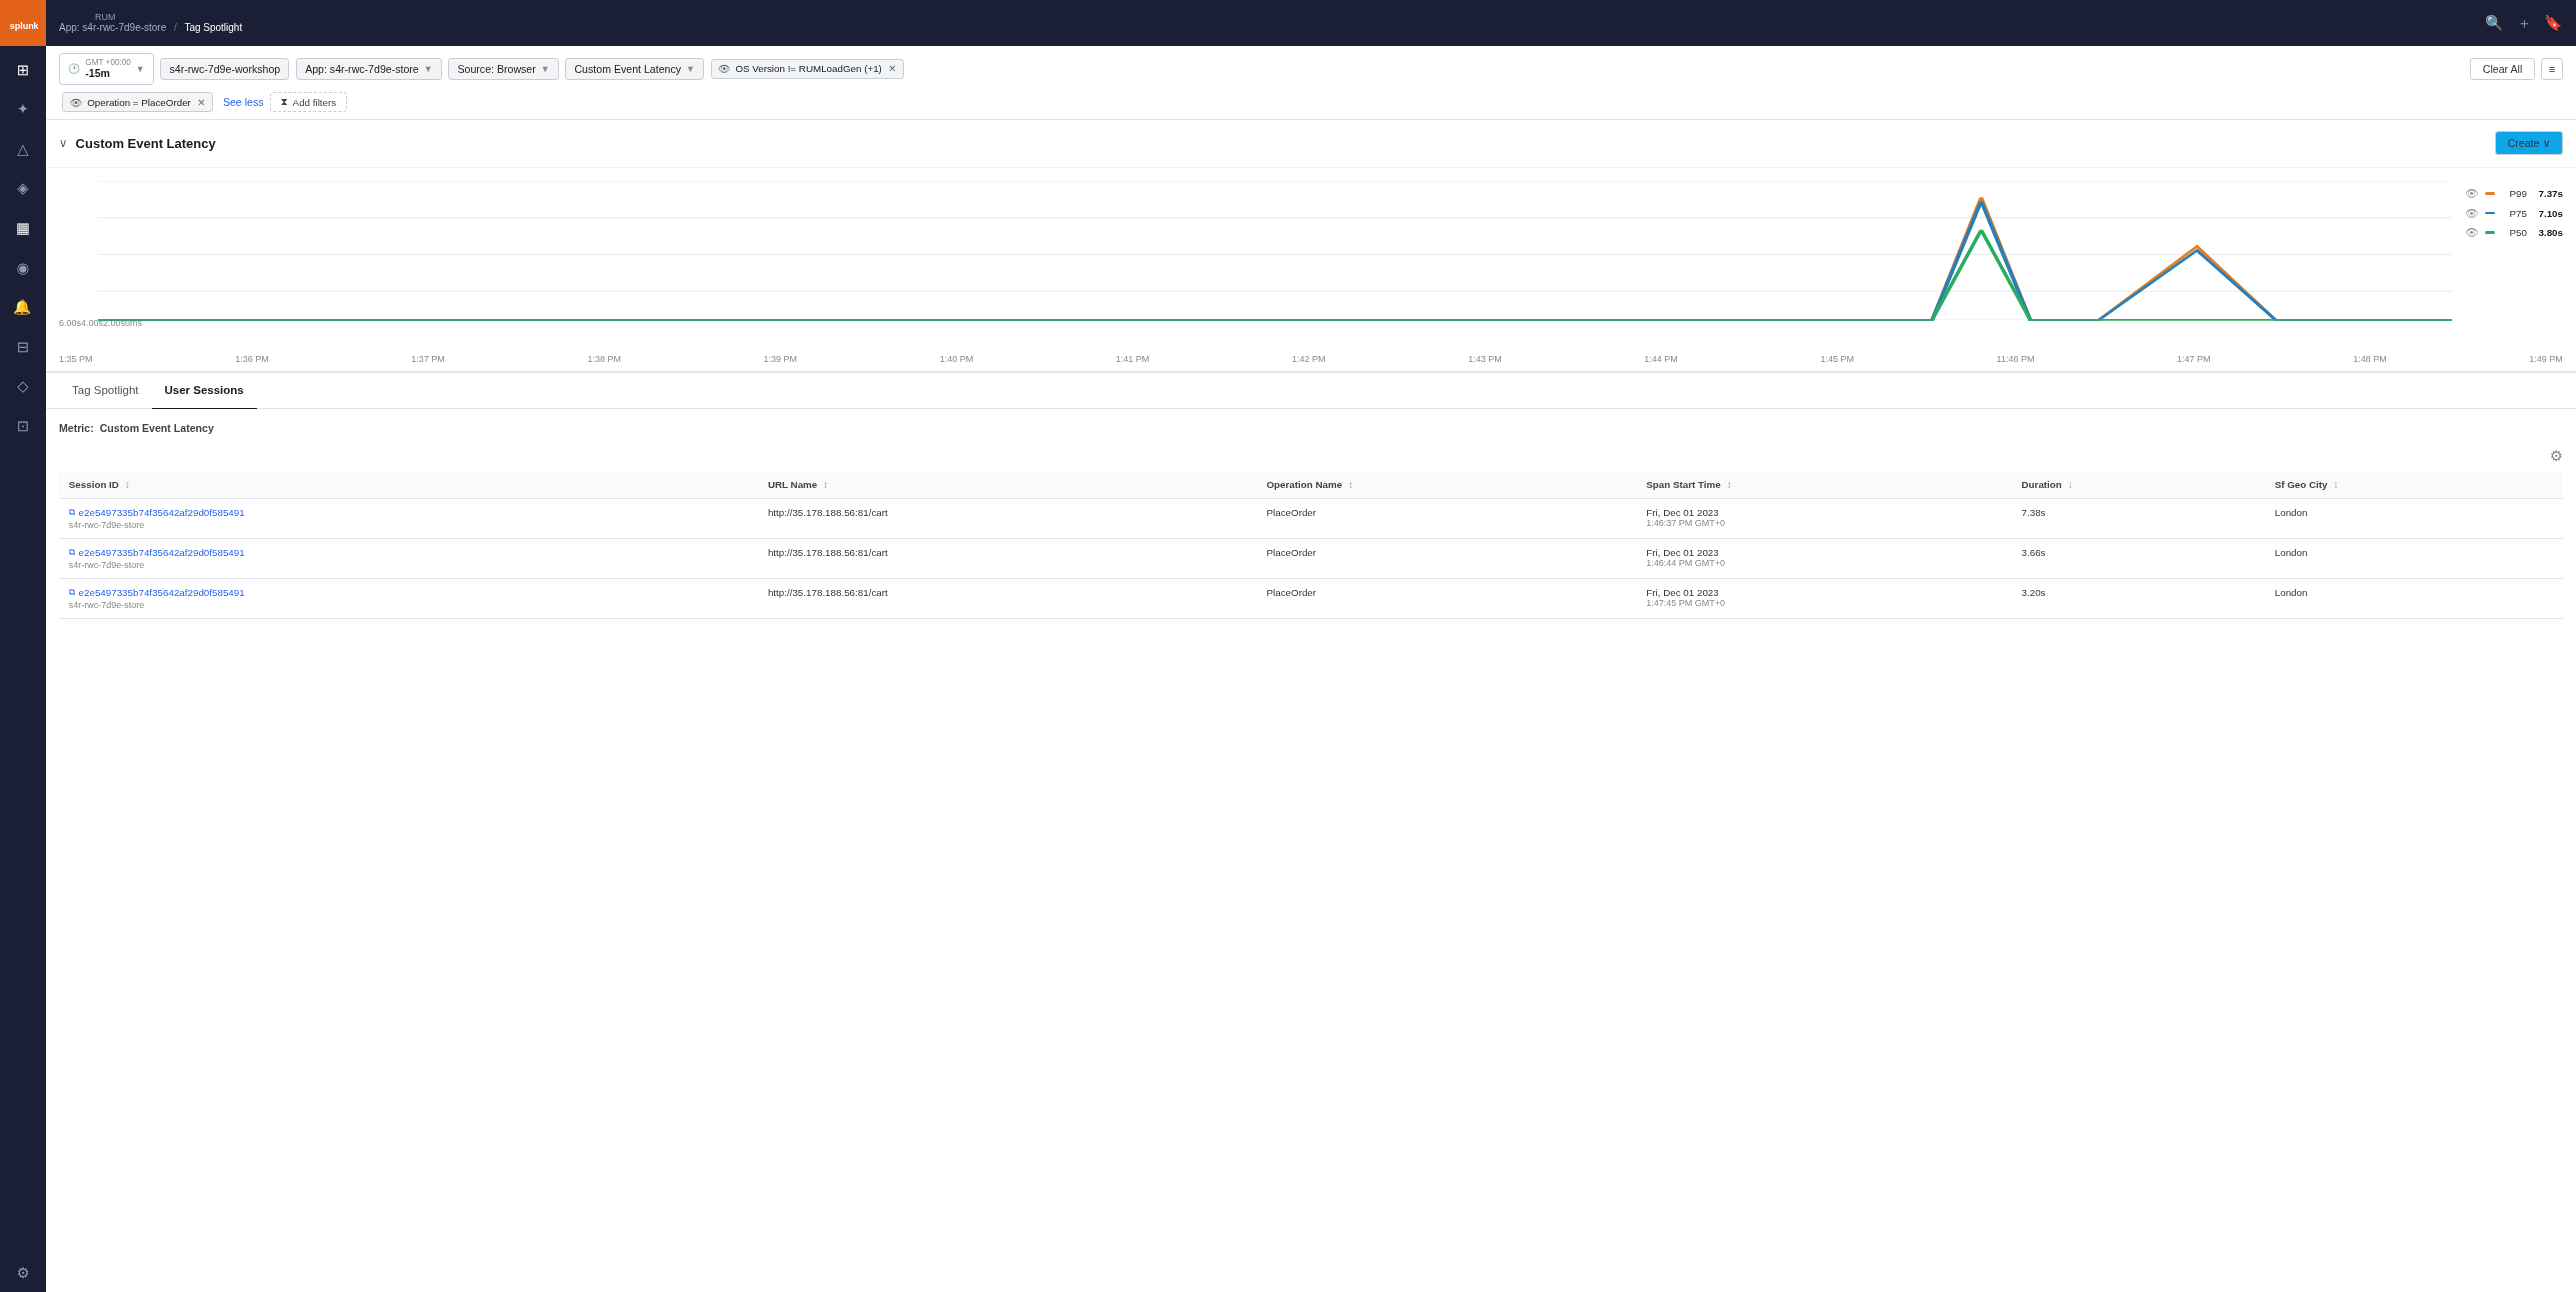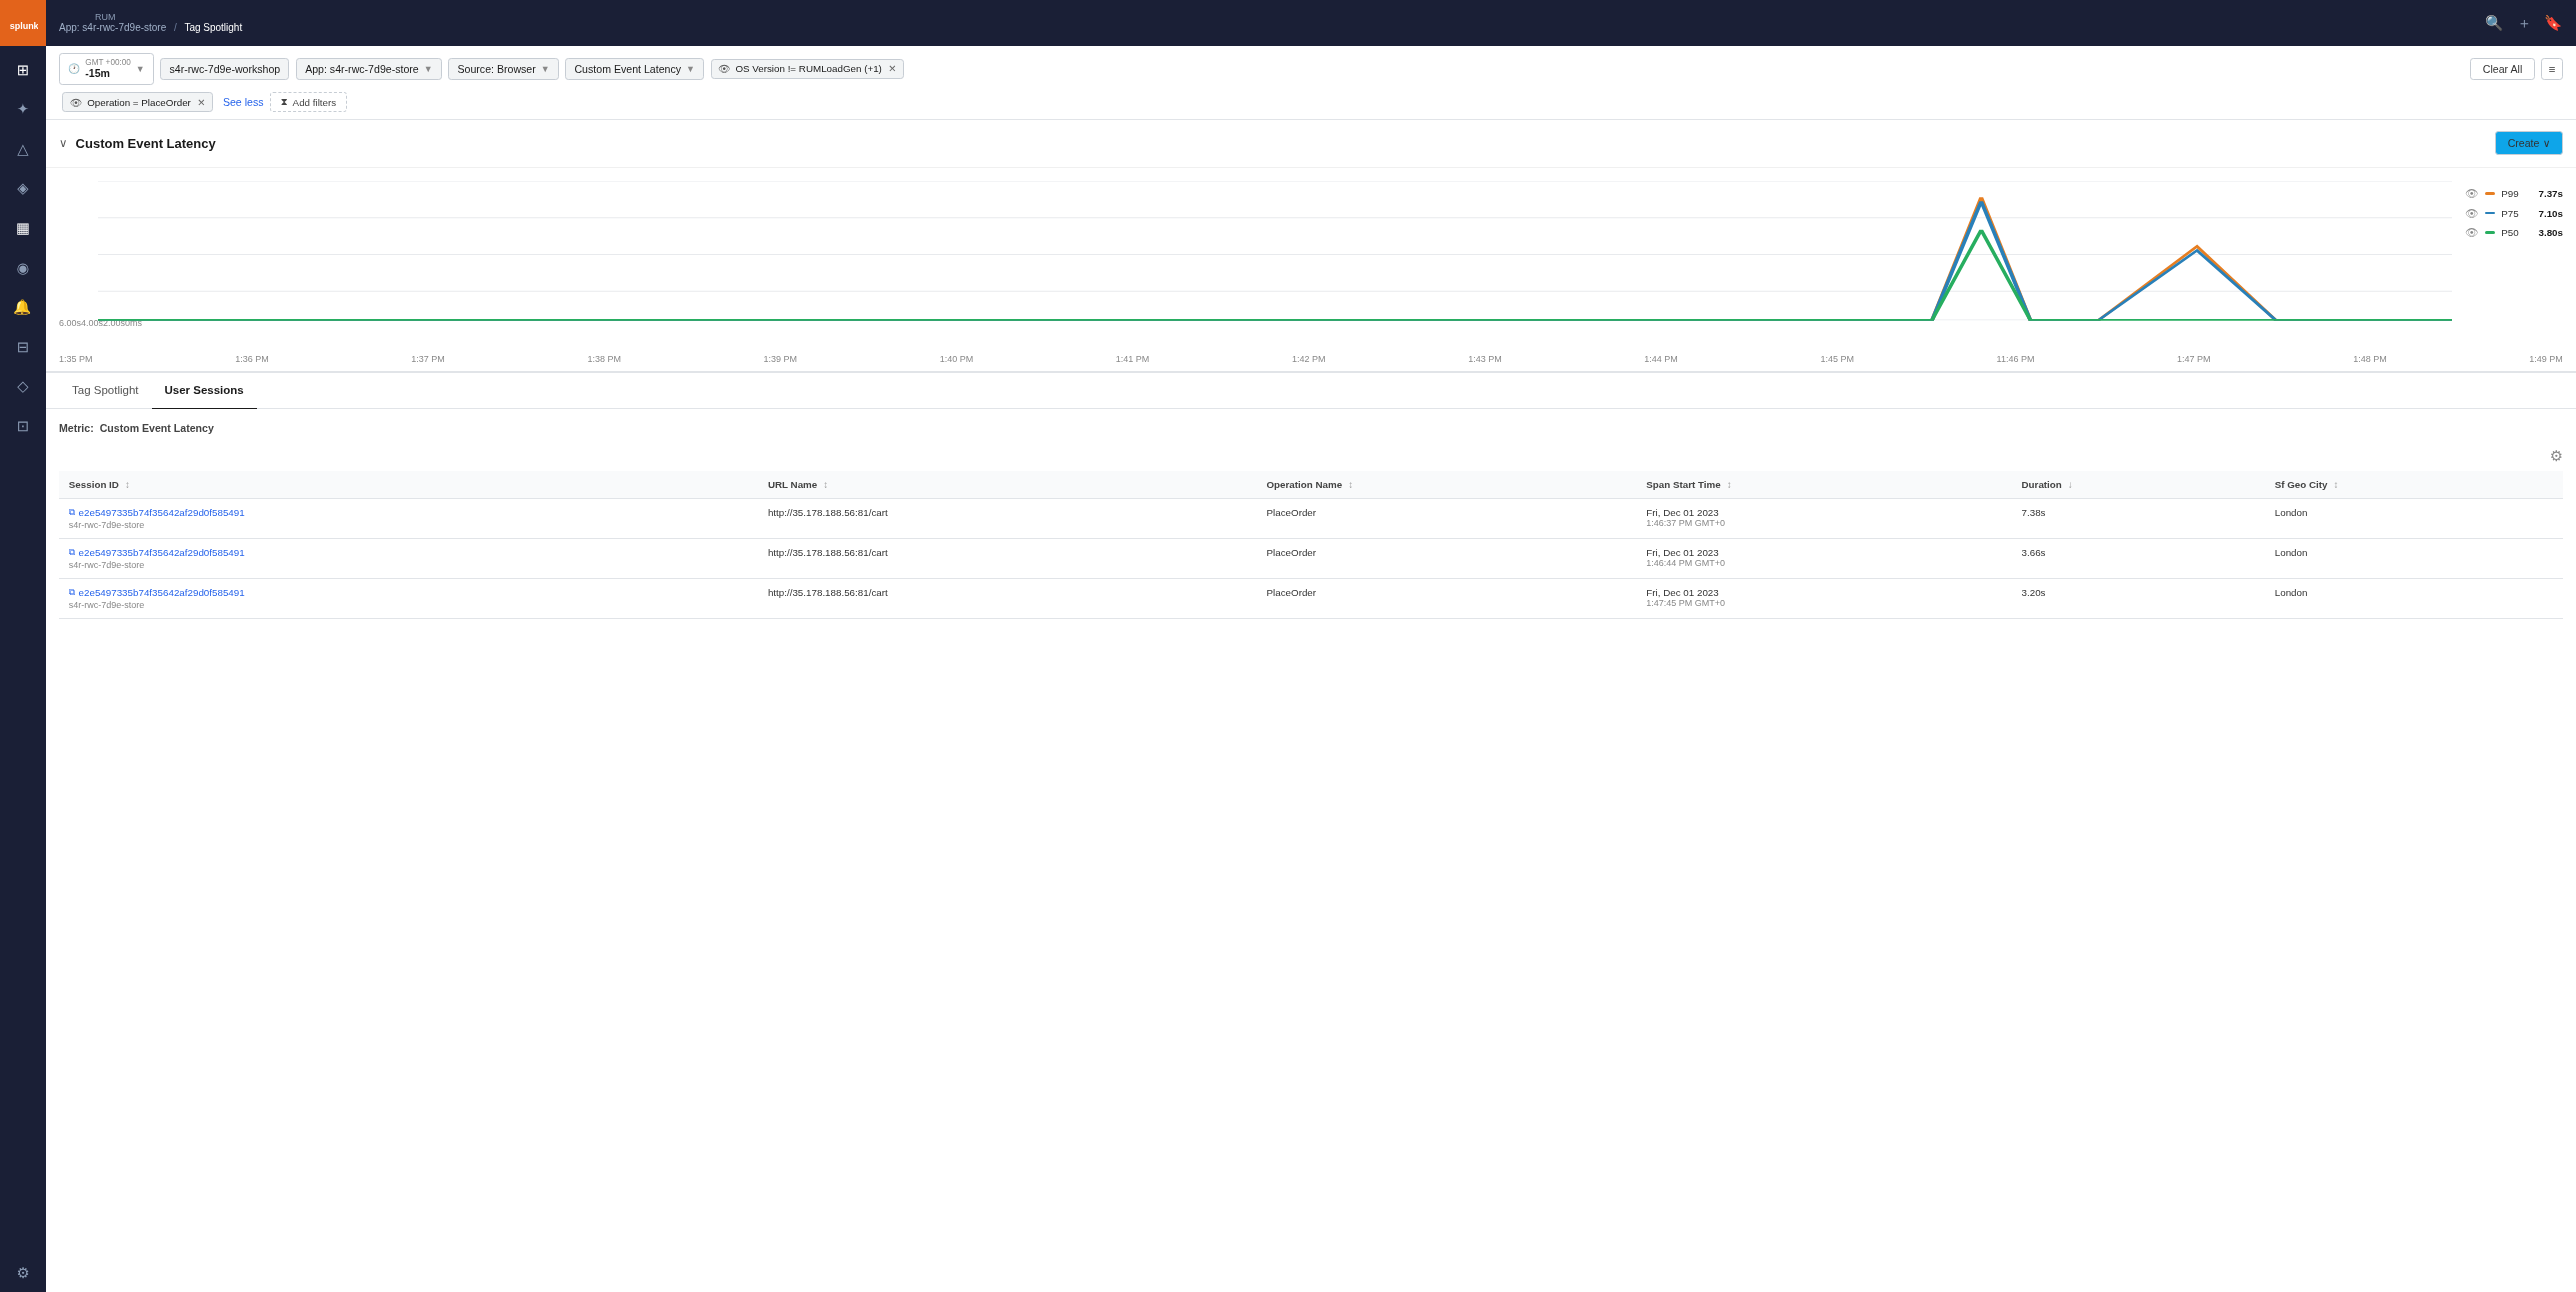--- a/index.html
+++ b/index.html
@@ -211,21 +211,21 @@
       min-width: 98px;
     }
     .legend-item {
       display: flex;
       align-items: center;
       gap: 6.5px;
       font-size: 9.8px;
     }
     .legend-eye { color: #888; font-size: 10.6px; cursor: pointer; }
     .legend-dot { width: 9.8px; height: 2.5px; border-radius: 1.6px; }
-    .legend-label { color: #333; flex: 1; }
+    .legend-label { color: #333; flex: 1; text-align: right; }
     .legend-value { color: #1a1a1a; font-weight: 600; min-width: 29.5px; text-align: right; }
 
     .chart-x-axis {
       display: flex;
       justify-content: space-between;
       padding: 3.3px 13px 6.5px;
       font-size: 9px;
       color: #888;
     }
 

